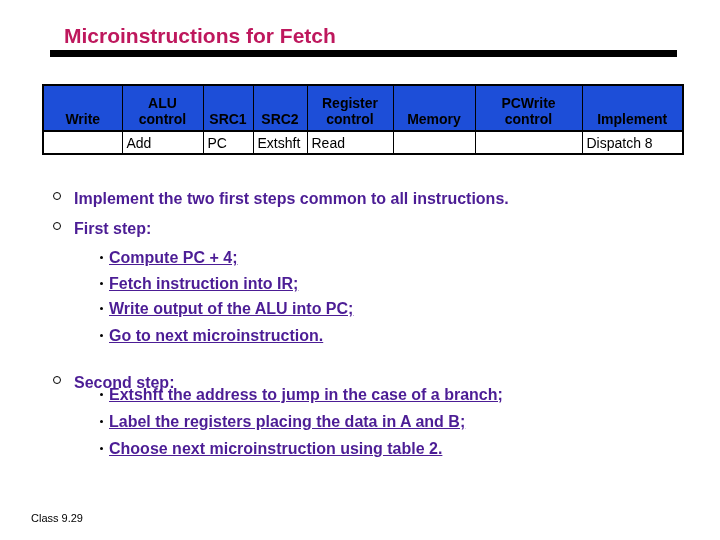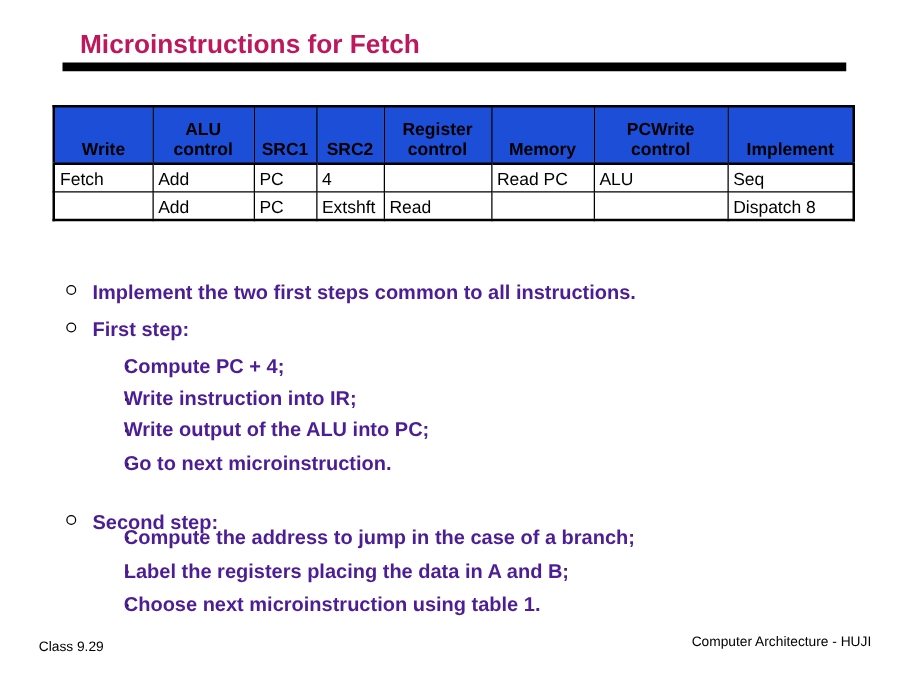--- a/index.html
+++ b/index.html
@@ -84,21 +84,20 @@
     position: absolute;
     left: 0;
     display: flex;
     align-items: flex-start;
     height: 20px;
     line-height: 20px;
     font-weight: bold;
     color: #4c1d95;
     font-size: 16px;
     white-space: nowrap;
-    margin-top: 36px;
   }
   .line .ring {
     display: inline-block;
     width: 6px;
     height: 6px;
     border: 1.5px solid #000000;
     border-radius: 50%;
     margin-top: 3px;
     flex: 0 0 auto;
   }
@@ -106,21 +105,21 @@
   .line.l1 .txt { position: absolute; left: 15px; }
   .line .dot {
     position: absolute;
     left: 47px;
     top: 8px;
     width: 3px;
     height: 3px;
     background: #000000;
     border-radius: 50%;
   }
-  .line.l2 .txt { position: absolute; left: 46px; }
+  .line.l2 .txt { position: absolute; left: 56px; text-decoration: underline; }
   
   .footer-left {
     position: absolute;
     left: 31px;
     top: 511px;
     font-size: 11px;
     line-height: 14px;
     color: #000000;
   }
   .footer-right {
@@ -159,30 +158,20 @@
           <th>SRC1</th>
           <th>SRC2</th>
           <th>Register control</th>
           <th>Memory</th>
           <th>PCWrite control</th>
           <th>Implement</th>
         </tr>
       </thead>
       <tbody>
         <tr>
-          <td>Fetch</td>
-          <td>Add</td>
-          <td>PC</td>
-          <td>4</td>
-          <td></td>
-          <td>Read PC</td>
-          <td>ALU</td>
-          <td>Seq</td>
-        </tr>
-        <tr>
           <td></td>
           <td>Add</td>
           <td>PC</td>
           <td>Extshft</td>
           <td>Read</td>
           <td></td>
           <td></td>
           <td>Dispatch 8</td>
         </tr>
       </tbody>
@@ -201,51 +190,50 @@
       <span class="txt">First step:</span>
     </div>
 
     <div class="line l2" style="top:60px">
       <span class="dot"></span>
       <span class="txt">Compute PC + 4;</span>
     </div>
 
     <div class="line l2" style="top:86px">
       <span class="dot"></span>
-      <span class="txt">Write instruction into IR;</span>
+      <span class="txt">Fetch instruction into IR;</span>
     </div>
 
     <div class="line l2" style="top:111px">
       <span class="dot"></span>
       <span class="txt">Write output of the ALU into PC;</span>
     </div>
 
     <div class="line l2" style="top:138px">
       <span class="dot"></span>
       <span class="txt">Go to next microinstruction.</span>
     </div>
 
     <div class="line l1" style="top:185px">
       <span class="ring"></span>
       <span class="txt">Second step:</span>
     </div>
 
     <div class="line l2" style="top:197px">
       <span class="dot"></span>
-      <span class="txt">Compute the address to jump in the case of a branch;</span>
+      <span class="txt">Extshft the address to jump in the case of a branch;</span>
     </div>
 
     <div class="line l2" style="top:224px">
       <span class="dot"></span>
       <span class="txt">Label the registers placing the data in A and B;</span>
     </div>
 
     <div class="line l2" style="top:251px">
       <span class="dot"></span>
-      <span class="txt">Choose next microinstruction using table 1.</span>
+      <span class="txt">Choose next microinstruction using table 2.</span>
     </div>
 
   </div>
 
   <div class="footer-left">Class 9.29</div>
-  <div class="footer-right">Computer Architecture - HUJI</div>
 
 </div>
 
 </body></html>

